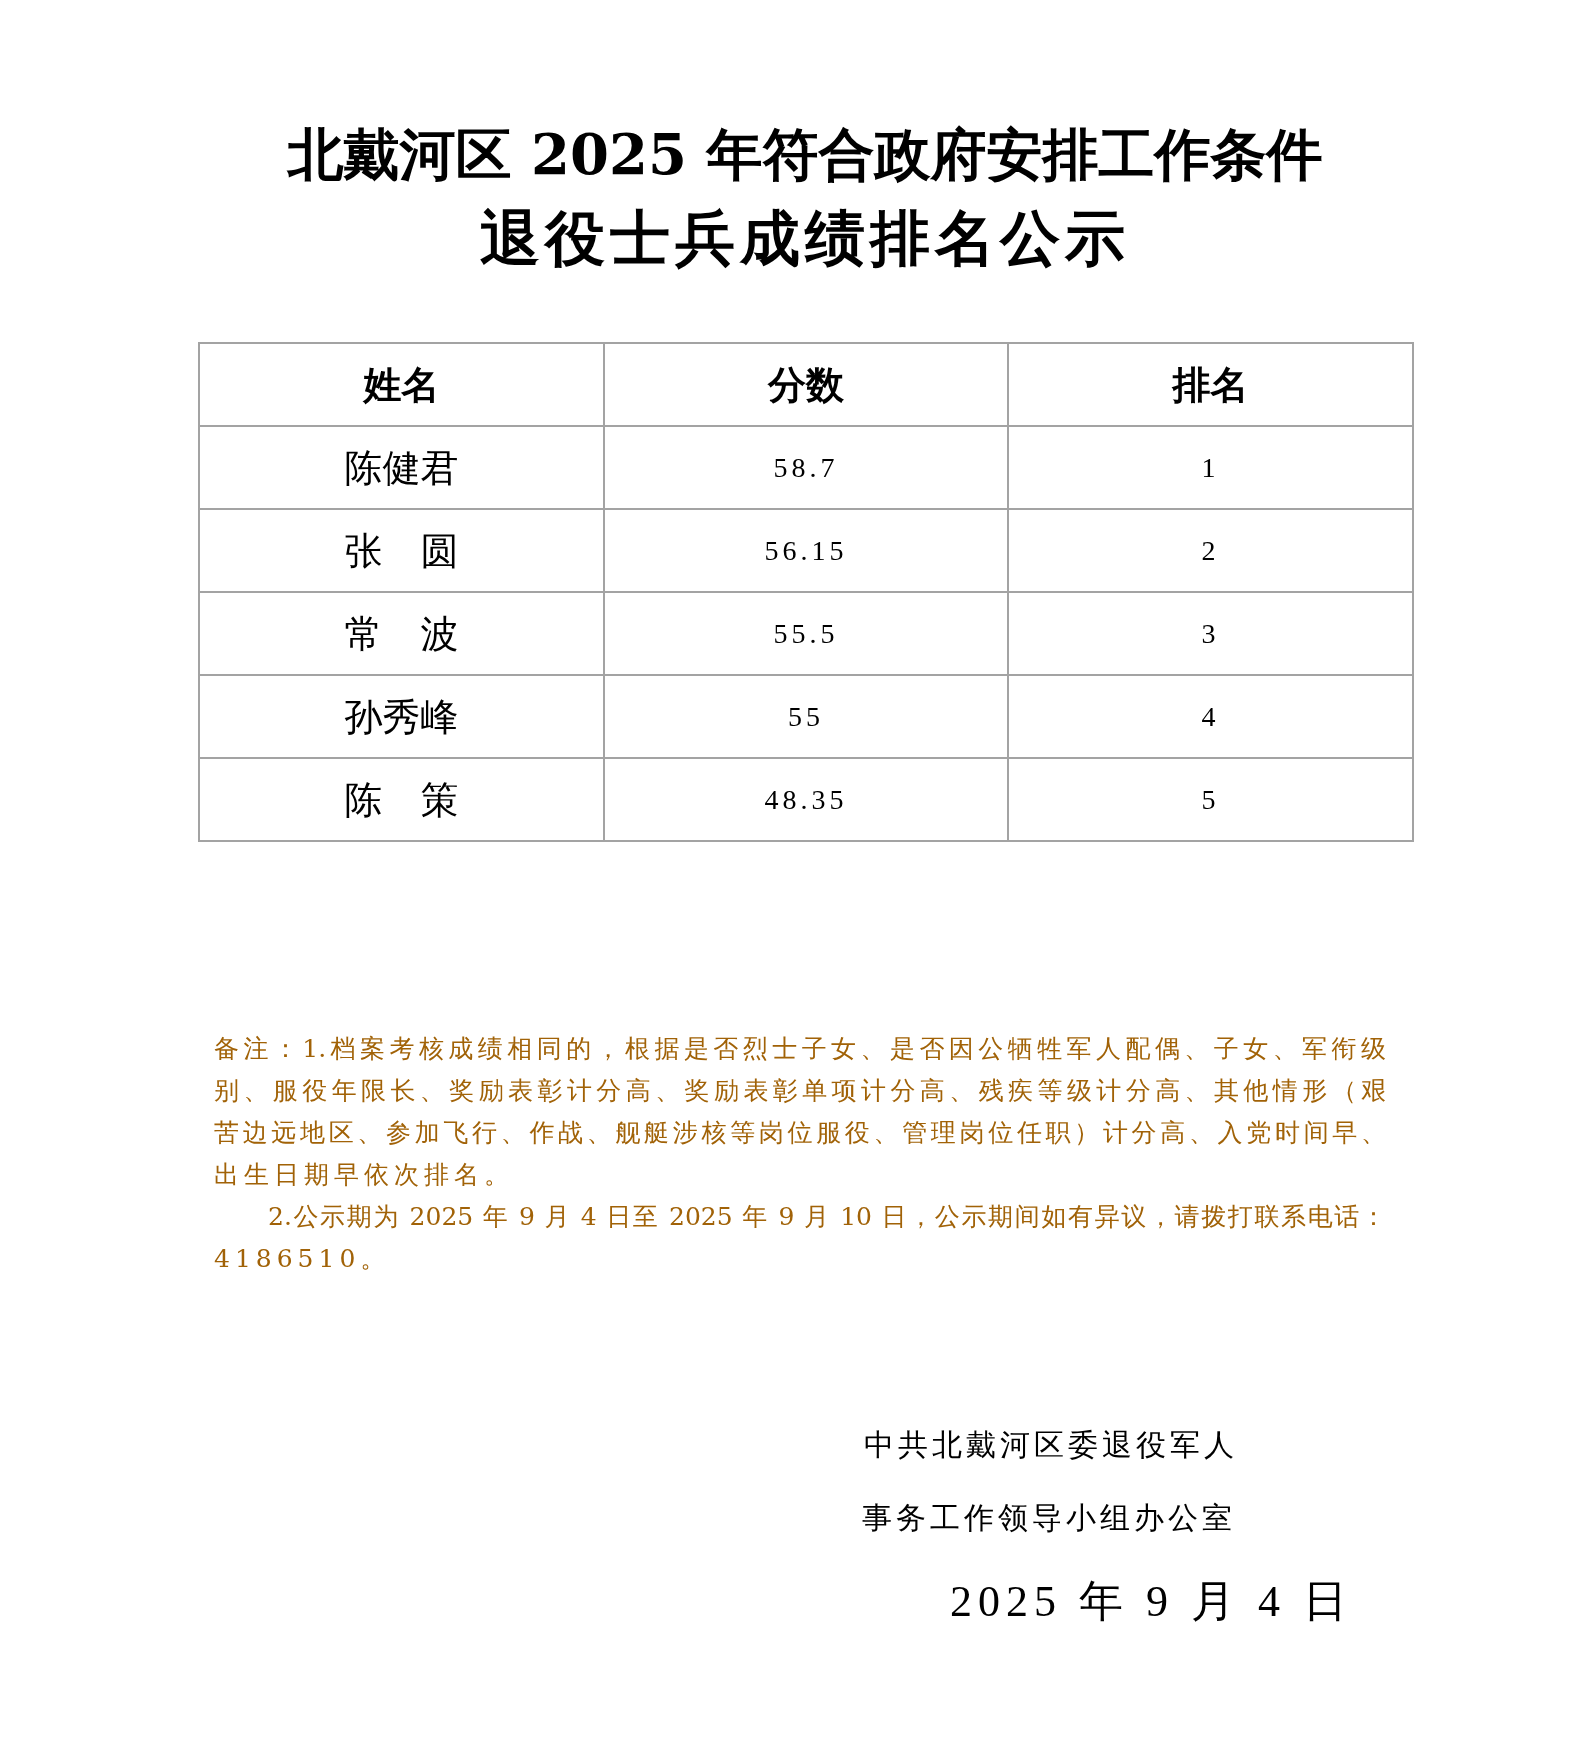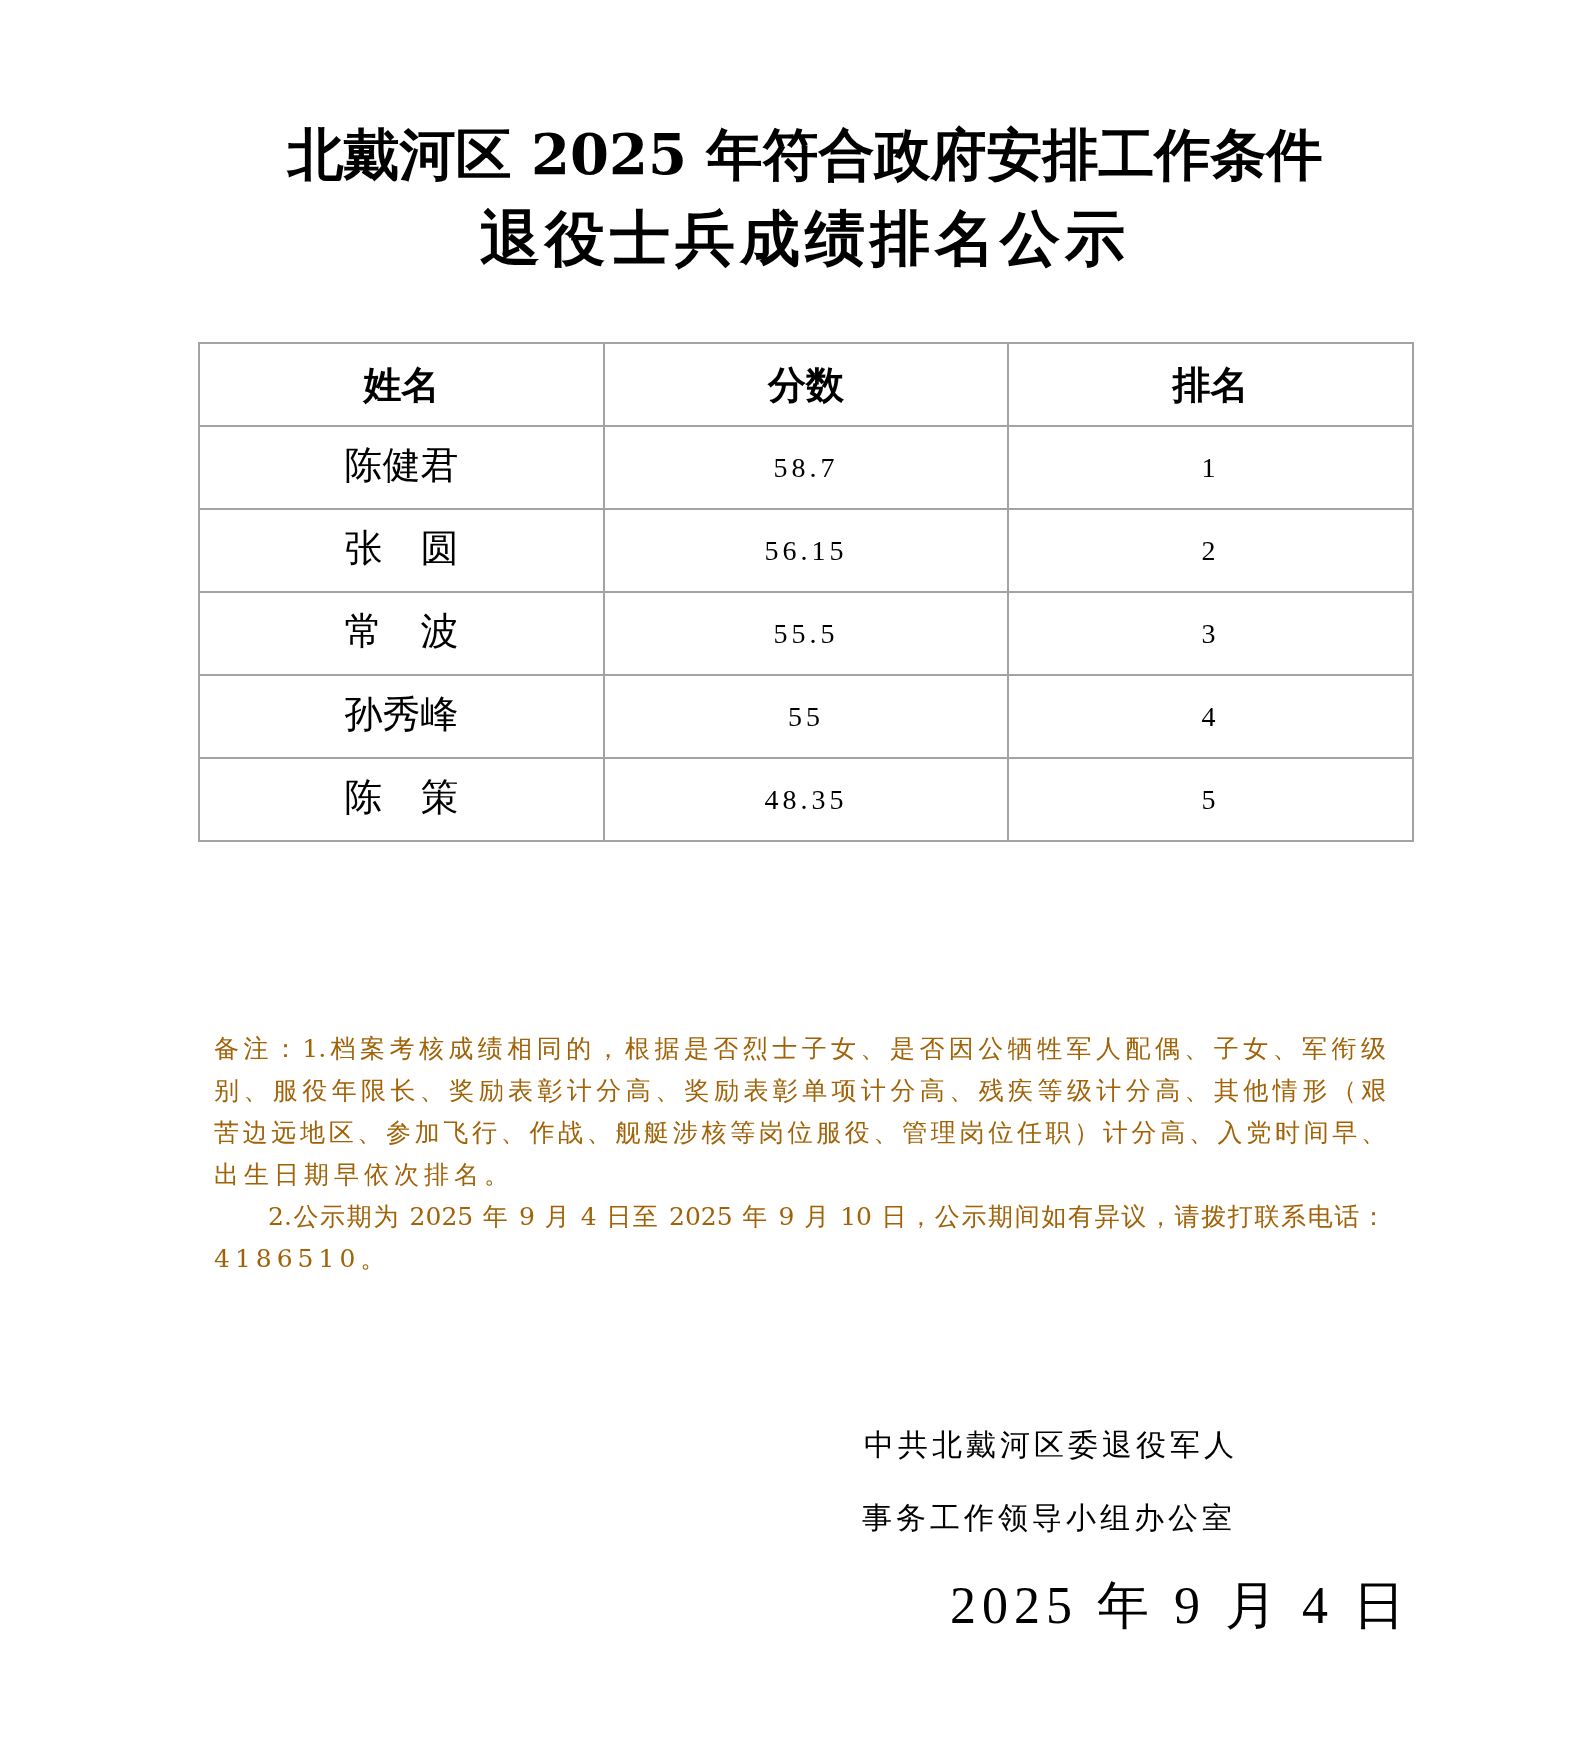--- a/index.html
+++ b/index.html
@@ -54,21 +54,21 @@
       vertical-align: middle;
       line-height: 1;
     }
     table.scores th {
       font-family: "DejaVu Serif", "Liberation Serif", serif;
       font-weight: bold;
       font-size: 38px;
       letter-spacing: 0px;
     }
     td.name-cell {
-      font-family: Liberation Mono, monospace;
+      font-family: Liberation Sans, sans-serif;
       font-size: 38px;
       font-weight: normal;
       white-space: pre;
     }
     td.score-cell,
     td.rank-cell {
       font-family: "Liberation Serif", "DejaVu Serif", serif;
       font-size: 28px;
       letter-spacing: 4px;
     }
@@ -103,21 +103,21 @@
     .signature {
       position: absolute;
       font-family: "DejaVu Serif", "Liberation Serif", serif;
       font-size: 30px;
       line-height: 1;
       color: #000;
       white-space: nowrap;
     }
     .sig-line-1 { left: 864px; top: 1430px; letter-spacing: 4px; }
     .sig-line-2 { left: 862px; top: 1503px; letter-spacing: 4px; }
-    .sig-line-3 { left: 950px; top: 1580px; letter-spacing: 6px; font-family: "Liberation Serif", "DejaVu Serif", serif; font-size: 52px; }
+    .sig-line-3 { left: 950px; top: 1580px; letter-spacing: 6px; font-family: "Liberation Serif", "DejaVu Serif", serif; font-size: 44px; }
   </style>
 </head>
 <body>
 
 <div class="title title-line-1">北戴河区 2025 年符合政府安排工作条件</div>
 <div class="title title-line-2">退役士兵成绩排名公示</div>
 
 <table class="scores">
   <colgroup>
     <col style="width:405px">

